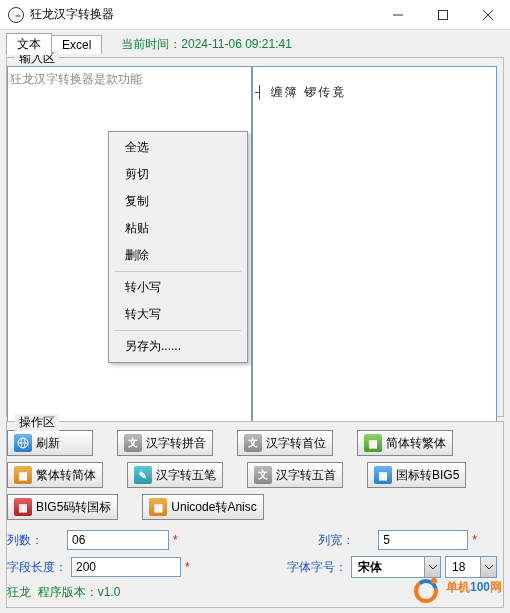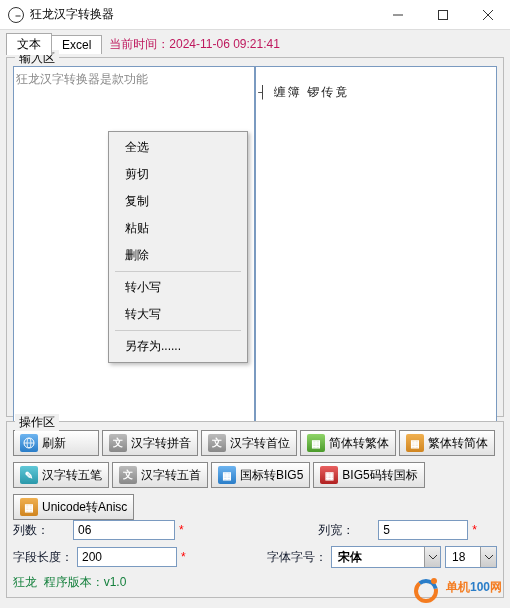--- a/index.html
+++ b/index.html
@@ -8,43 +8,43 @@
 .titlebar-icon{width:16px;height:16px;border:1px solid #333;border-radius:50%;margin-right:6px;position:relative}
 .titlebar-icon::after{content:"";position:absolute;top:3px;left:6px;width:1px;height:5px;background:#333;transform-origin:bottom;transform:rotate(90deg)}
 .titlebar-title{flex:1}
 .win-controls{display:flex;height:100%}
 .win-btn{width:45px;height:100%;display:flex;align-items:center;justify-content:center;color:#333}
 .win-btn svg{width:10px;height:10px}
 .client{padding:3px 6px 6px 6px;background:#f0f0f0}
 .tabs-row{display:flex;align-items:center;height:22px;margin-bottom:2px}
 .tab{padding:2px 10px;border:1px solid #aaa;background:#fff;border-bottom:none;margin-right:-1px;cursor:pointer}
 .tab.active{background:#fff;position:relative;z-index:2}
-.timestamp{margin-left:8px;color:#be185d}
-.groupbox{border:1px solid #bbb;padding:8px 6px 6px 6px;position:relative;margin-bottom:4px;background:#f0f0f0}
+.timestamp{margin-left:20px;color:#15803d}
+.groupbox{border:1px solid #bbb;padding:8px 6px 6px 0;position:relative;margin-bottom:4px;background:#f0f0f0}
 .groupbox-title{position:absolute;top:-8px;left:8px;background:#f0f0f0;padding:0 4px}
 .io-area{display:flex;height:374px}
 .textpane{flex:1;border:1px solid #7a9ac0;background:#fff;padding:2px;overflow:hidden;position:relative}
 .textpane.input{font-size:16px;color:#888}
 .textpane.output{font-size:30px;font-family:"SimSun",serif;color:#222;white-space:nowrap;line-height:1.3}
 .output-big{position:relative;top:-3px;letter-spacing:2px}
 .context-menu{position:absolute;left:108px;top:131px;width:140px;background:#f0f0f0;border:1px solid #999;box-shadow:2px 2px 4px rgba(0,0,0,.25);z-index:50;padding:2px}
 .menu-item{padding:5px 14px;cursor:pointer}
 .menu-sep{height:1px;background:#ccc;margin:2px 4px}
-.ops-grid{display:flex;flex-wrap:wrap;gap:6px 3px;}
+.ops-grid{display:flex;flex-wrap:wrap;gap:6px 24px;margin-bottom:10px}
 .op-btn{display:flex;align-items:center;gap:4px;border:1px solid #888;background:linear-gradient(#fff,#e2e2e2);padding:3px 6px;cursor:pointer;min-width:86px;height:26px}
 .op-icon{width:18px;height:18px;display:flex;align-items:center;justify-content:center;border-radius:2px;color:#fff;font-size:10px;font-weight:bold}
 .i-blue{background:linear-gradient(#6db4f0,#2a7dc8)}
 .i-gray{background:linear-gradient(#bbb,#888)}
 .i-green{background:linear-gradient(#8fd468,#4a9a2a)}
 .i-orange{background:linear-gradient(#f0b050,#d08520)}
 .i-cyan{background:linear-gradient(#60c8d8,#2a98aa)}
 .i-red{background:linear-gradient(#e86060,#b02020)}
 .op-icon svg{width:12px;height:12px}
 .form-row{display:flex;align-items:center;gap:4px;margin-bottom:6px}
-.form-label{color:#0f172a;min-width:56px}
+.form-label{color:#1d4ed8;min-width:56px}
 .form-input{border:1px solid #7a9ac0;background:#fff;padding:2px 4px;height:20px}
 .req{color:red;margin-right:20px}
 .combo{display:flex;align-items:center;border:1px solid #7a9ac0;background:#fff;height:22px}
 .combo span{padding:0 6px;flex:1}
 .combo-btn{width:16px;height:100%;background:linear-gradient(#eee,#ccc);border-left:1px solid #999;display:flex;align-items:center;justify-content:center}
 .version{color:#15803d;margin-top:2px}
 .watermark{position:absolute;right:8px;bottom:6px;display:flex;gap:4px}
 .watermark-logo{width:32px;height:32px;position:relative}
 .watermark-text{font-size:18px;font-weight:bold}
 .wt-orange{color:#f47c20}
@@ -163,25 +163,25 @@
     <input class="form-input" style="width: 102px;" value="06">
     <span class="req">*</span>
     <span style="flex:1"></span>
     <span class="form-label">列宽：</span>
     <input class="form-input" style="width: 90px;" value="5">
     <span class="req">*</span>
   </div>
 
   <div class="form-row">
     <span class="form-label">字段长度：</span>
-    <input class="form-input" style="width: 100px;" value="200">
+    <input class="form-input" style="width: 110px;" value="200">
     <span class="req">*</span>
     <span style="flex:1"></span>
     <span class="form-label">字体字号：</span>
-    <div class="combo" style="width:110px">
+    <div class="combo" style="width:90px">
       <span style="font-weight:bold">宋体</span>
       <div class="combo-btn">
             <svg width="8" height="5" viewBox="0 0 8 5">
               <path d="M0 0 L4 4 L8 0" fill="none" stroke="#333"></path>
             </svg>
           </div>
     </div>
     <div class="combo" style="width:52px">
       <span>18</span>
       <div class="combo-btn">

